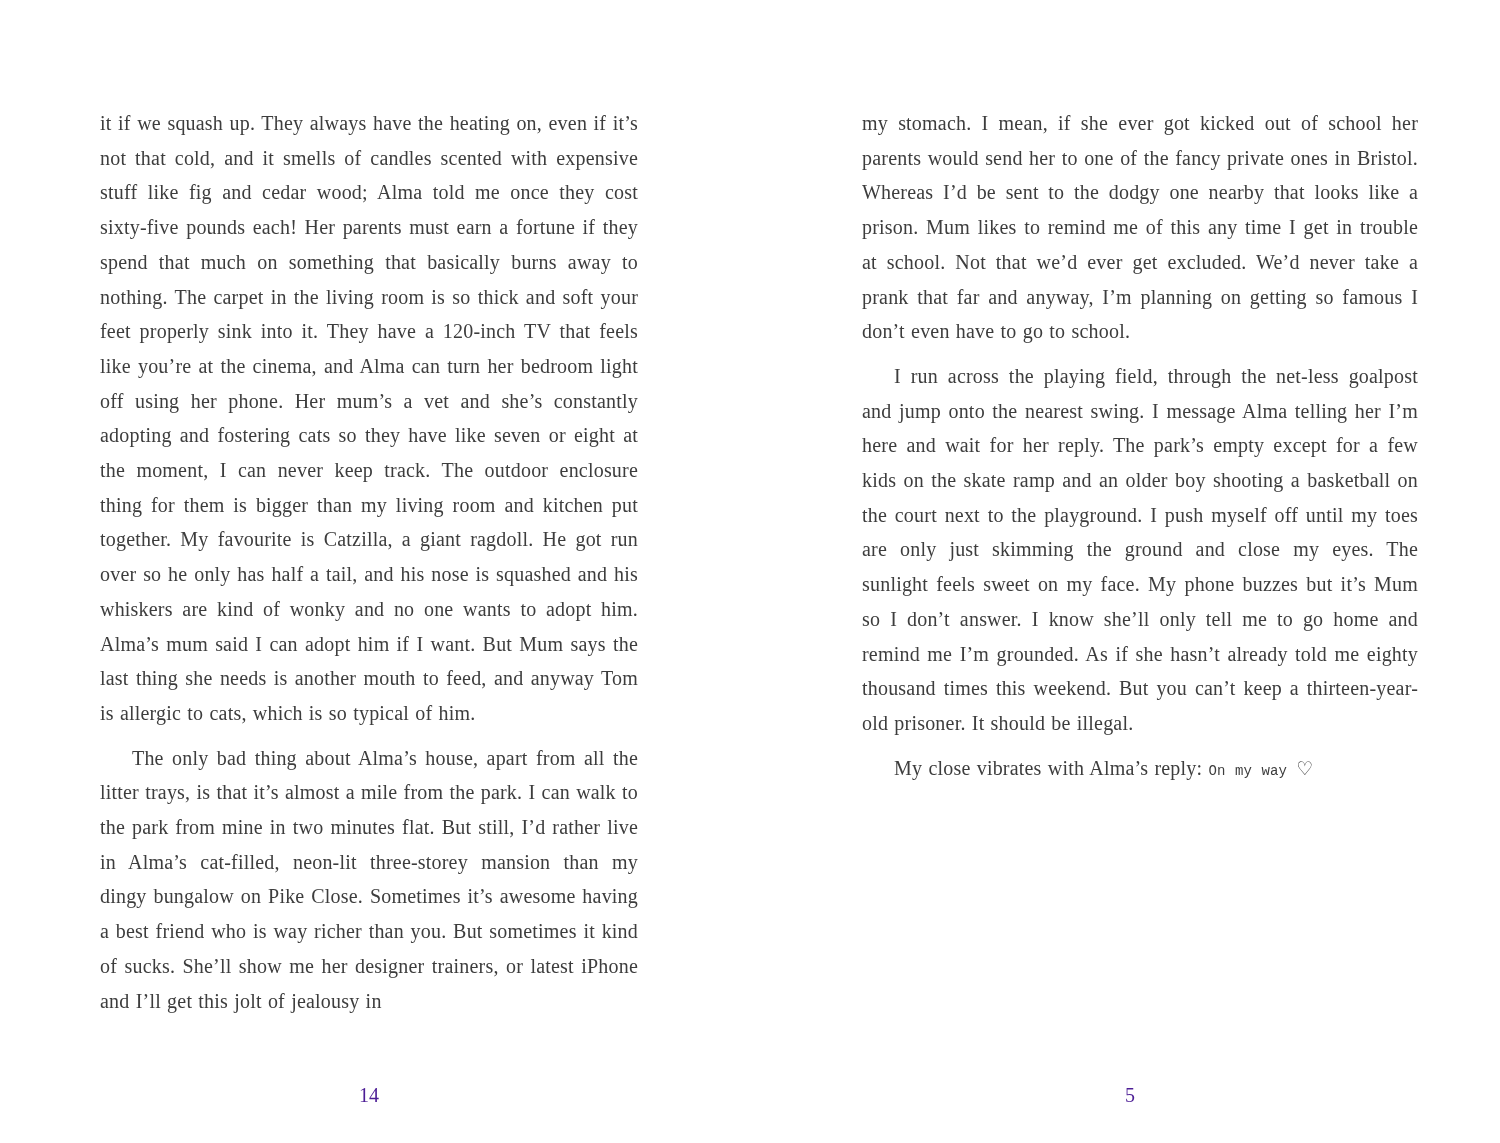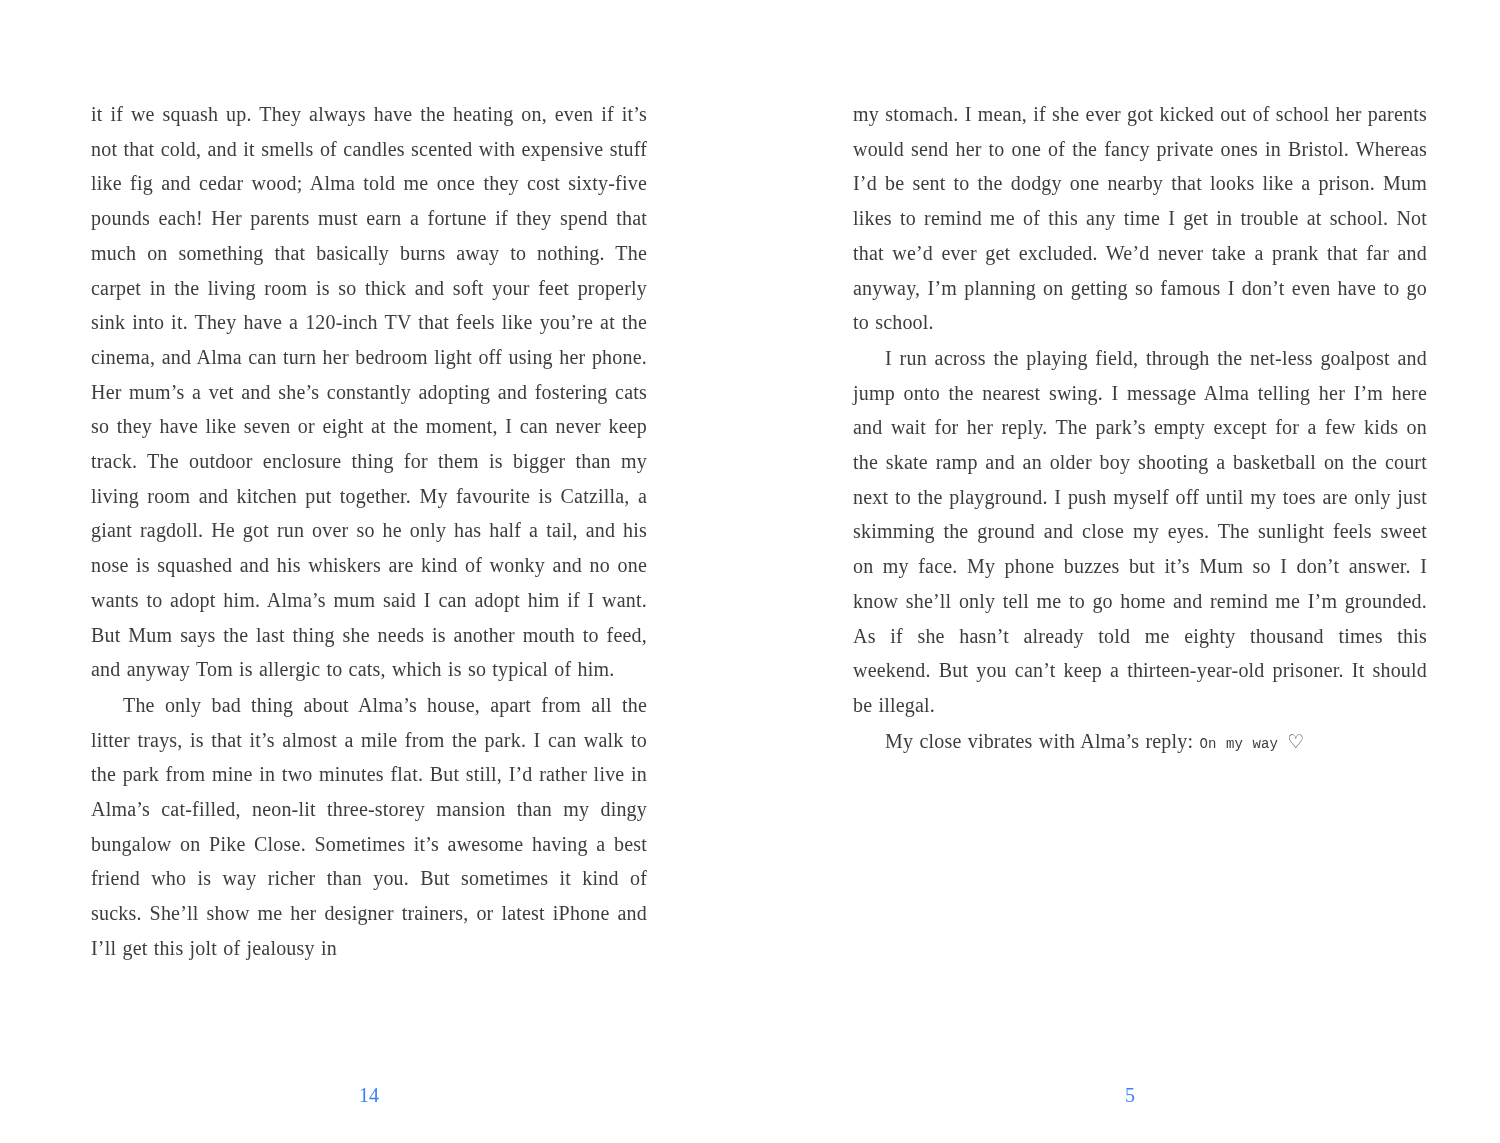--- a/index.html
+++ b/index.html
@@ -25,21 +25,21 @@
     height: 1143px;
     box-sizing: border-box;
   }
   .page.left {
     padding: 96px 102px 0 90px;
   }
   .page.right {
     padding: 96px 72px 0 102px;
   }
   .text-block p {
-    margin: 1px;
+    margin: 10px;
     font-size: 20px;
     line-height: 34.7px;
     text-align: justify;
     letter-spacing: 0.2px;
     word-spacing: 1px;
   }
   .text-block p.indent {
     text-indent: 32px;
   }
   .seg-serif {
@@ -52,21 +52,21 @@
   }
   .seg-heart {
     font-family: "DejaVu Sans", sans-serif;
     font-size: 19px;
   }
   .page-number {
     position: absolute;
     bottom: 36px;
     text-align: center;
     font-size: 20px;
-    color: #3b82f6;
+    color: #4c1d95;
   }
   .page.left .page-number {
     left: 90px;
     right: 102px;
   }
   .page.right .page-number {
     left: 102px;
     right: 92px;
   }
 </style>

